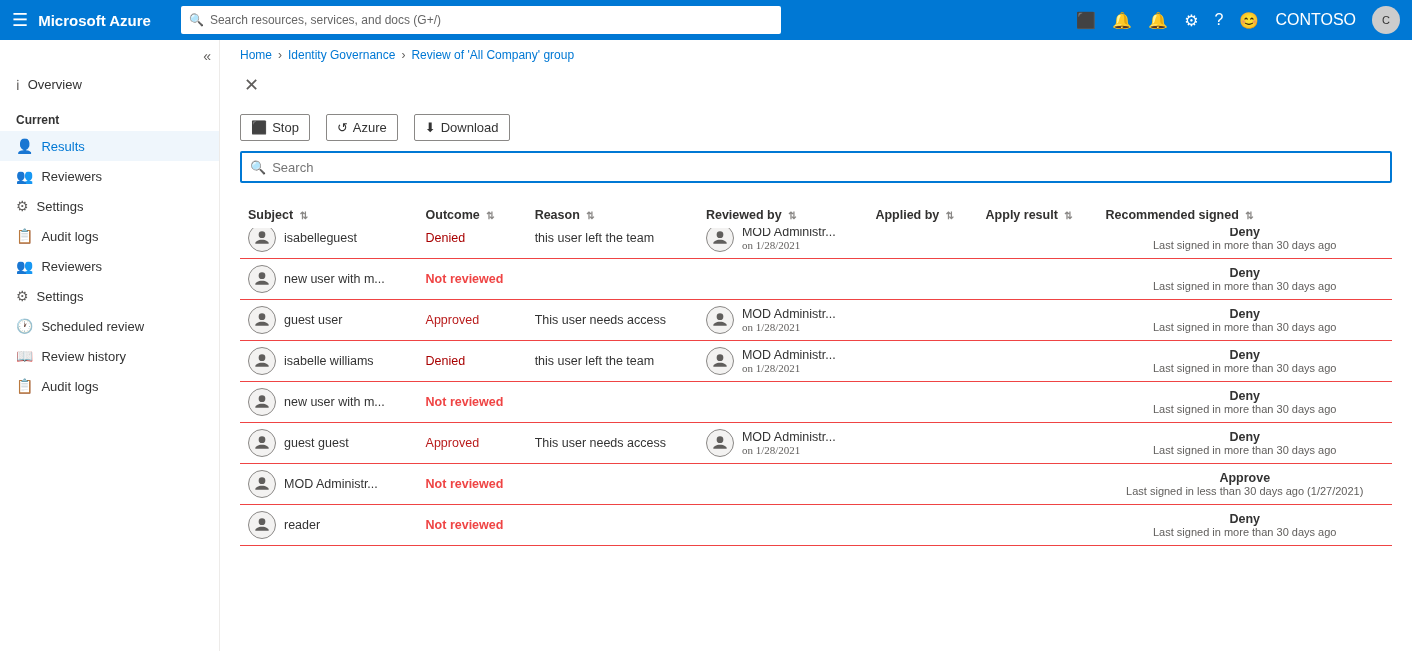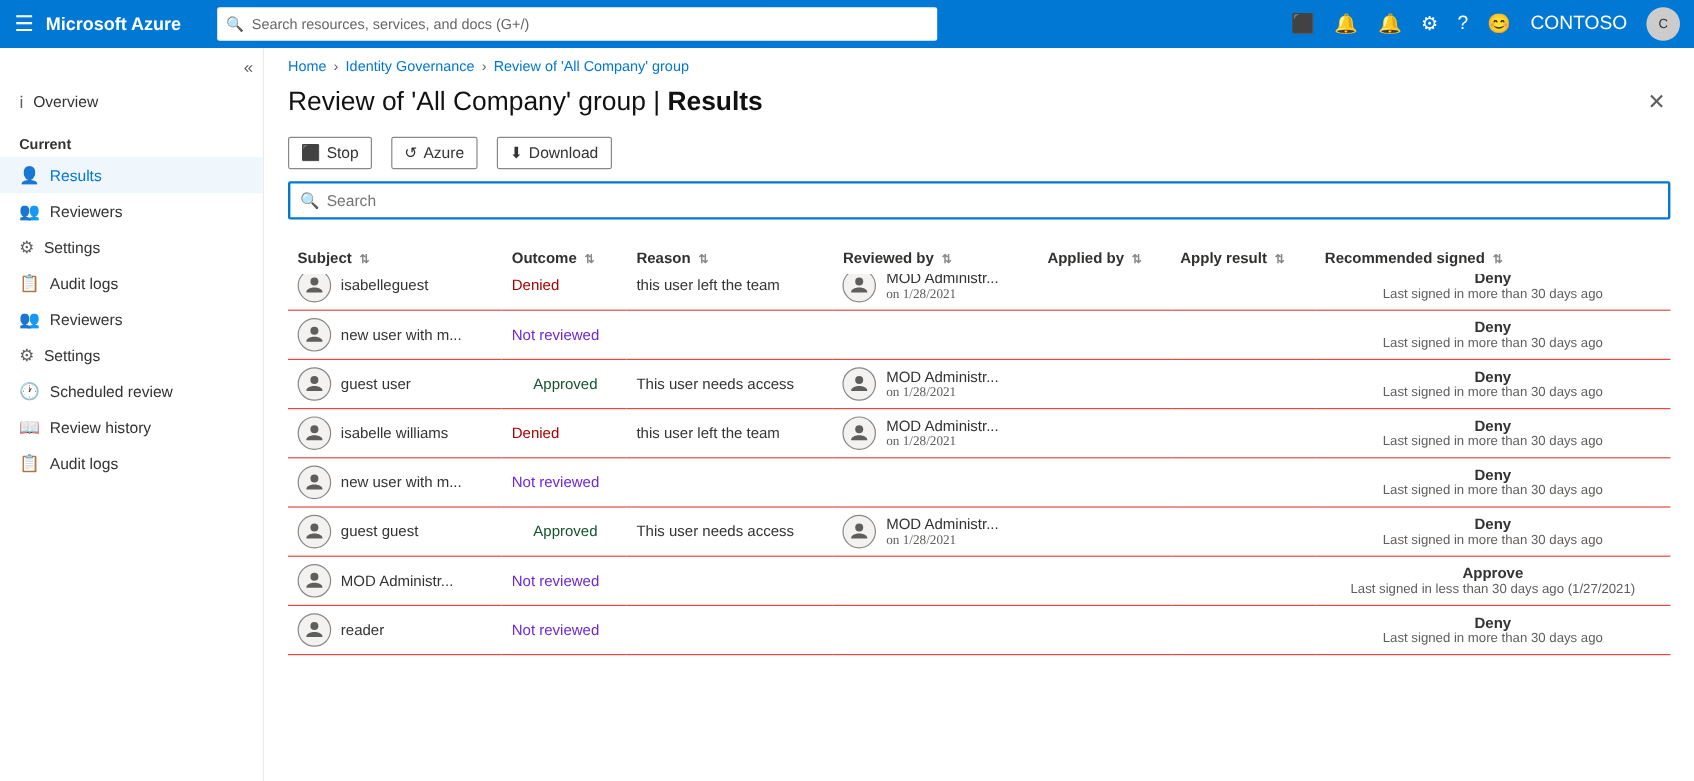--- a/index.html
+++ b/index.html
@@ -206,22 +206,22 @@
       font-size: 16px;
       flex-shrink: 0;
     }
     .reviewer-cell { display: flex; flex-direction: column; }
     .reviewer-name { font-size: 12.5px; }
     .reviewer-date { font-size: 11px; color: #605e5c; font-family: Liberation Serif, serif; }
     .recommended-cell { display: flex; flex-direction: column; text-align: center; }
     .rec-action { font-weight: 600; font-size: 12.5px; }
     .rec-detail { font-size: 11px; color: #605e5c; }
     .outcome-denied { color: #a80000; }
-    .outcome-approved { color: #14532d; margin-left: 18px; }
-    .outcome-notreviewed { color: #6d28d9; }
+    .outcome-approved { color: #b91c1c; }
+    .outcome-notreviewed { color: #ef4444; font-weight: bold; }
   </style>
 </head>
 <body>
 
 <div class="top-nav">
   <span class="hamburger">☰</span>
   <span class="brand">Microsoft Azure</span>
   <div class="search-bar">
     <span class="search-icon-nav">🔍</span>
     <span>Search resources, services, and docs (G+/)</span>
@@ -292,25 +292,20 @@
 
     <div class="breadcrumb">
       <a>Home</a>
       <span>›</span>
       <a>Identity Governance</a>
       <span>›</span>
       <a>Review of 'All Company' group</a>
     </div>
 
     <div class="page-title-bar">
-      <div class="page-title">
-        <span>Review of 'All Company' group</span>
-        <span> | </span>
-        <strong>Results</strong>
-      </div>
       <button class="close-btn">✕</button>
     </div>
 
     <div class="toolbar">
       <button class="toolbar-btn">
         <span class="btn-icon">⬛</span>
         <span>Stop</span>
       </button>
       <button class="toolbar-btn">
         <span class="btn-icon">↺</span>

